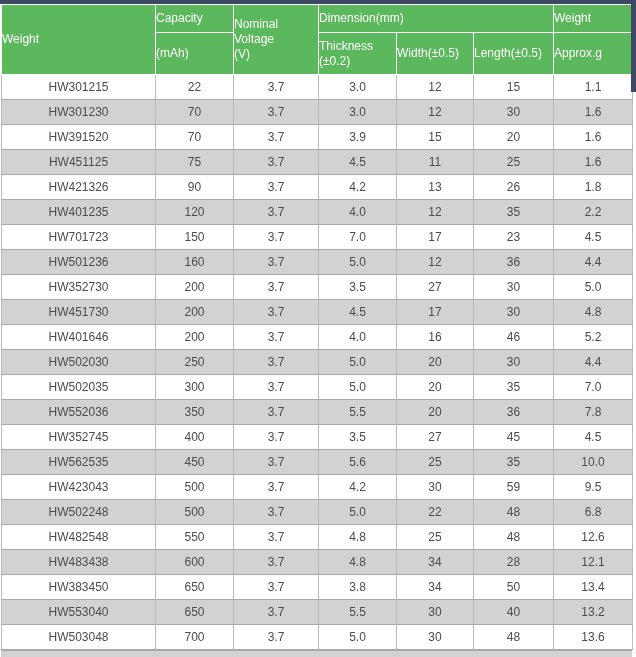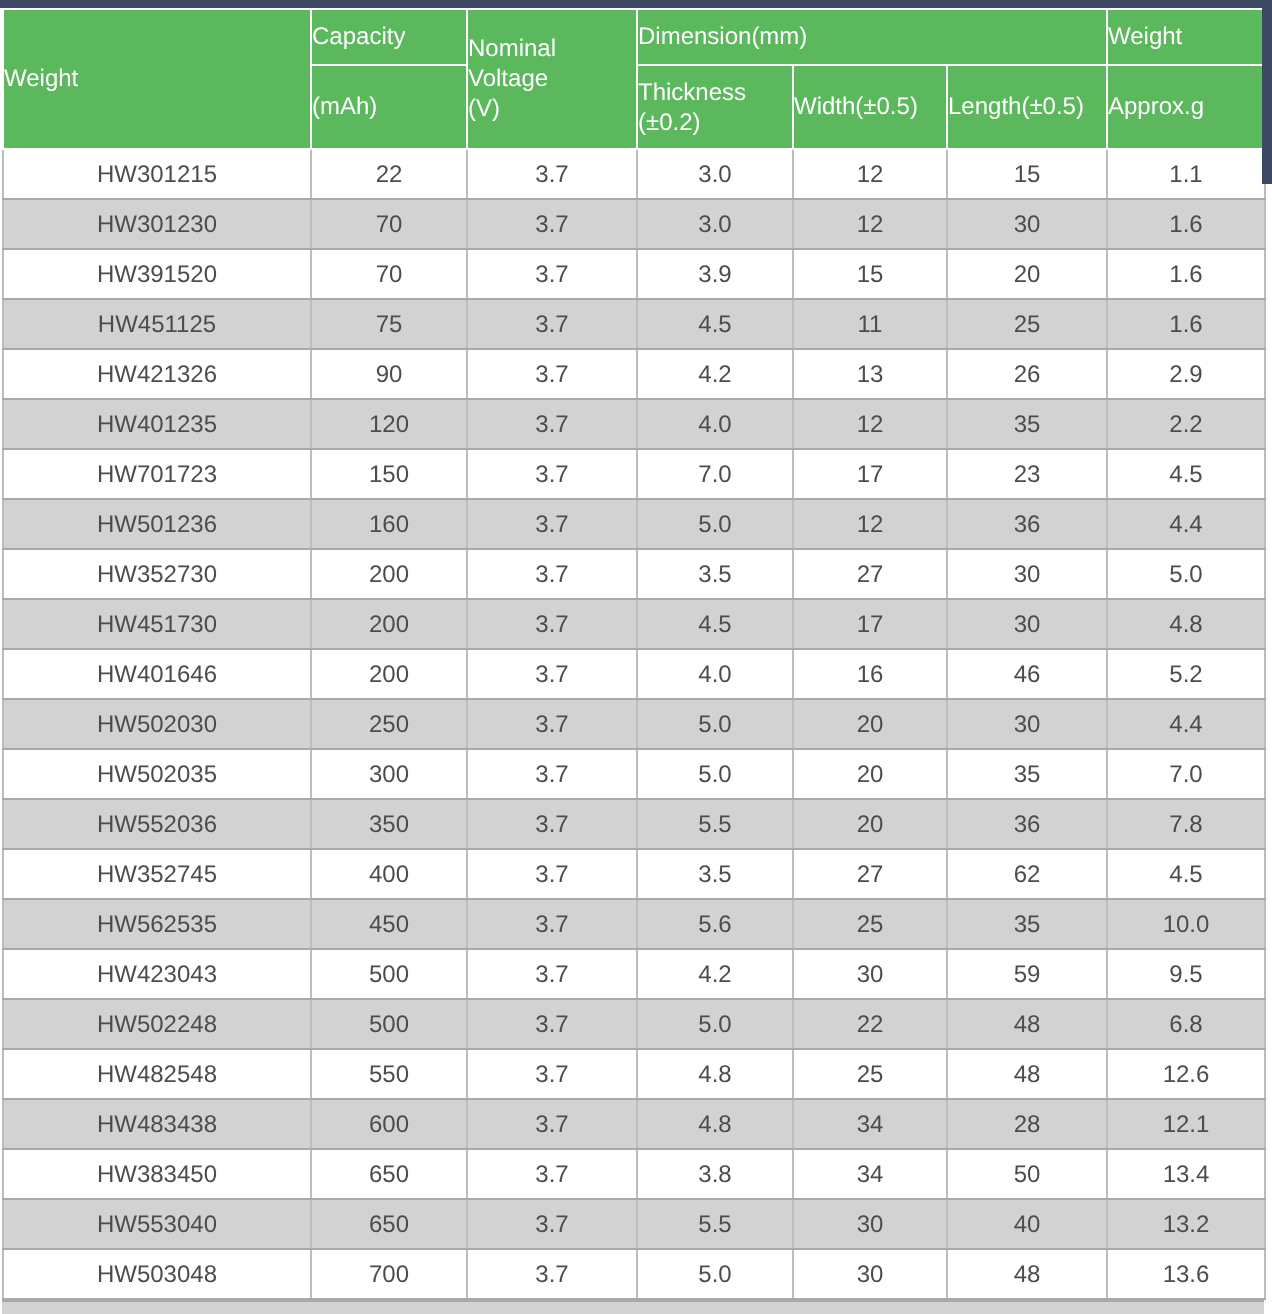--- a/index.html
+++ b/index.html
@@ -122,21 +122,21 @@
           <td>25</td>
           <td>1.6</td>
         </tr>
         <tr class="white">
           <td>HW421326</td>
           <td>90</td>
           <td>3.7</td>
           <td>4.2</td>
           <td>13</td>
           <td>26</td>
-          <td>2.9</td>
+          <td>1.8</td>
         </tr>
         <tr class="gray">
           <td>HW401235</td>
           <td>120</td>
           <td>3.7</td>
           <td>4.0</td>
           <td>12</td>
           <td>35</td>
           <td>2.2</td>
         </tr>
@@ -211,21 +211,21 @@
           <td>20</td>
           <td>36</td>
           <td>7.8</td>
         </tr>
         <tr class="white">
           <td>HW352745</td>
           <td>400</td>
           <td>3.7</td>
           <td>3.5</td>
           <td>27</td>
-          <td>62</td>
+          <td>45</td>
           <td>4.5</td>
         </tr>
         <tr class="gray">
           <td>HW562535</td>
           <td>450</td>
           <td>3.7</td>
           <td>5.6</td>
           <td>25</td>
           <td>35</td>
           <td>10.0</td>

